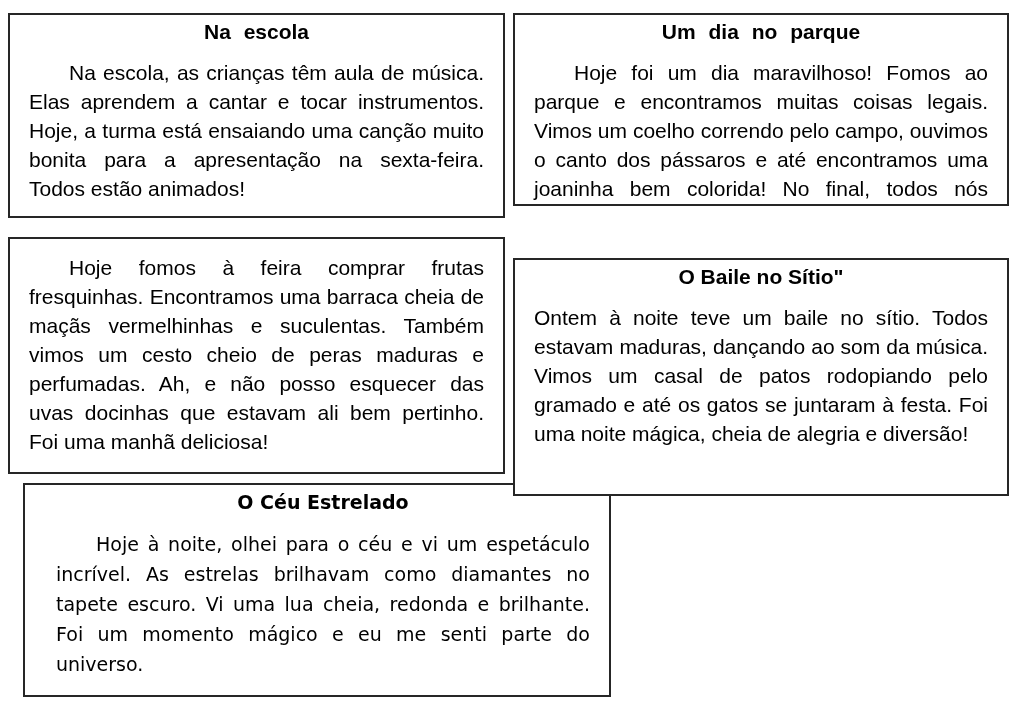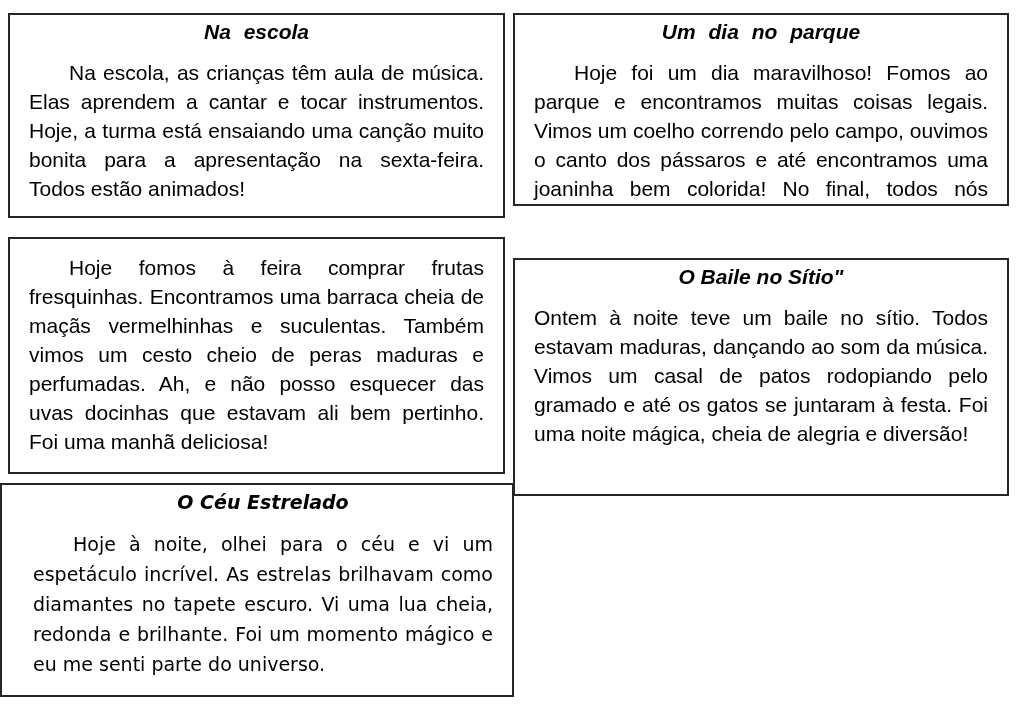--- a/index.html
+++ b/index.html
@@ -23,36 +23,35 @@
     background: #ffffff;
     padding: 2px 7px 2px 7px;
     overflow: hidden;
   }
   .card-title {
     font-weight: bold;
     text-align: center;
     font-size: 21px;
     line-height: 29px;
     white-space: pre-wrap;
-    font-style: italic;
   }
   .card-body {
     margin: 12px;
     font-size: 21px;
     line-height: 29px;
     text-align: justify;
     text-justify: inter-word;
     text-indent: 40px;
   }
   .wide-title { word-spacing: 7px; }
 
   
   .card-1 { left: 8px;   top: 13px;  width: 497px; height: 205px; }
   .card-2 { left: 8px;   top: 237px; width: 497px; height: 237px; }
-  .card-3 { left: 0;   top: 483px; width: 514px; height: 214px; padding-left: 19px; }
+  .card-3 { left: 23px;   top: 483px; width: 588px; height: 214px; padding-left: 19px; }
   
   .card-4 { left: 513px; top: 13px;  width: 496px; height: 193px; }
   .card-5 { left: 513px; top: 258px; width: 496px; height: 238px; }
 
   
   .card-3 .card-title,
   .card-3 .card-body {
     font-family: "DejaVu Sans", sans-serif;
     font-size: 19px;
     line-height: 30px;

